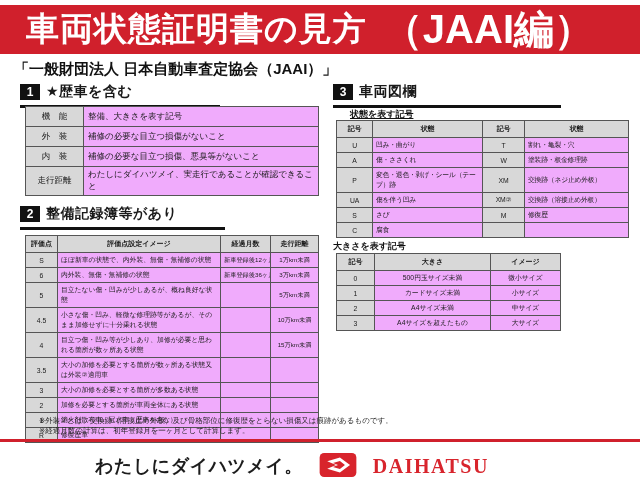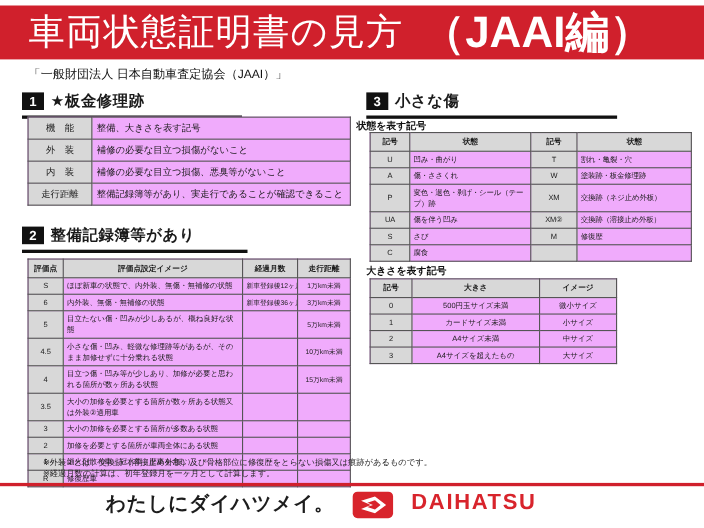--- a/index.html
+++ b/index.html
@@ -6,23 +6,23 @@
   body{
     width:640px;height:480px;position:relative;background:#ffffff;
     font-family:"Liberation Sans","DejaVu Sans",sans-serif;color:#1a1a1a;overflow:hidden;
   }
   
   .band{
     position:absolute;left:0;top:5px;width:640px;height:49px;background:#d0202c;
     color:#fff;display:flex;align-items:center;justify-content:space-between;
     padding:0 46px 0 26px;box-sizing:border-box;
   }
-  .band .t1{font-size:33px;font-weight:normal;letter-spacing:1px;white-space:nowrap;}
+  .band .t1{font-size:33px;font-weight:bold;letter-spacing:1px;white-space:nowrap;}
   .band .t2{font-size:40px;font-weight:bold;white-space:nowrap;}
-  .org{position:absolute;left:26px;top:60px;font-size:11px;font-weight:normal;color:#111;}
+  .org{position:absolute;left:14px;top:60px;font-size:15px;font-weight:bold;color:#111;}
   
   .sec{position:absolute;display:flex;align-items:center;gap:6px;border-bottom:3px solid #111;padding-bottom:4px;box-sizing:border-box;}
   .sec .num{background:#111;color:#fff;font-weight:bold;font-size:12px;width:20px;height:16px;display:flex;align-items:center;justify-content:center;}
   .sec .ttl{font-size:14px;font-weight:bold;letter-spacing:0.5px;}
   #sec1{left:20px;top:83px;width:200px;}
   #sec2{left:20px;top:205px;width:205px;}
   #sec3{left:333px;top:83px;width:228px;}
   
   table{border-collapse:collapse;table-layout:fixed;position:absolute;background:#f0abfc;}
   th,td{border:1px solid #555;padding:2px 4px;vertical-align:middle;color:#1a1a1a;box-sizing:border-box;}
@@ -41,43 +41,43 @@
   #t3{left:336px;top:120px;width:292px;font-size:6.8px;letter-spacing:-0.2px;}
   #t3 th{font-size:7px;padding:3px 2px;}
   #t3 td{height:15px;padding:2px 3px;}
   #t3 td:nth-child(1),#t3 td:nth-child(3){background:#d8d8d8;text-align:center;}
   
   #t4{left:336px;top:253px;width:224px;font-size:6.8px;}
   #t4 th{font-size:7px;padding:3px 2px;}
   #t4 td{height:14px;text-align:center;}
   #t4 td:nth-child(1){background:#d8d8d8;}
   .sublabel{position:absolute;font-size:9px;font-weight:bold;color:#111;}
-  #lbl-state{left:324px;top:108px;}
+  #lbl-state{left:350px;top:108px;text-decoration:underline;}
   #lbl-size{left:333px;top:240px;}
   
   .notes{position:absolute;left:15px;top:416px;font-size:7.5px;line-height:10px;color:#222;margin-left:24px;}
   
   .redline{position:absolute;left:0;top:439px;width:640px;height:3px;background:#d0202c;}
-  .footer{position:absolute;left:0;top:446px;width:584px;height:32px;display:flex;align-items:flex-start;justify-content:center;gap:16px;}
+  .footer{position:absolute;left:0;top:446px;width:584px;height:32px;display:flex;align-items:flex-end;justify-content:center;gap:16px;font-family:Liberation Serif, serif;}
   .slogan{font-size:18px;font-weight:bold;color:#1c1c1c;letter-spacing:0.5px;}
   .dlogo{width:38px;height:26px;display:block;}
   .wordmark{font-size:20px;font-weight:800;color:#d8242c;letter-spacing:1.5px;}
 </style>
 </head>
 <body>
 
 <div class="band">
   <span class="t1">車両状態証明書の見方</span>
   <span class="t2">（JAAI編）</span>
 </div>
 <div class="org">「一般財団法人 日本自動車査定協会（JAAI）」</div>
 
 <div class="sec" id="sec1">
   <span class="num">1</span>
-  <span class="ttl">★板金修理跡</span>
+  <span class="ttl">★歴車を含む</span>
 </div>
 
 <table id="t1">
   <colgroup>
       <col style="width:58px">
       <col style="width:235px">
     </colgroup>
   <tbody>
 
       <tr>
@@ -90,21 +90,21 @@
         <td>補修の必要な目立つ損傷がないこと</td>
       </tr>
 
       <tr>
         <td>内　装</td>
         <td>補修の必要な目立つ損傷、悪臭等がないこと</td>
       </tr>
 
       <tr>
         <td>走行距離</td>
-        <td>整備記録簿等があり、実走行であることが確認できること</td>
+        <td>わたしにダイハツメイ、実走行であることが確認できること</td>
       </tr>
     </tbody>
 </table>
 
 <div class="sec" id="sec2">
   <span class="num">2</span>
   <span class="ttl">整備記録簿等があり</span>
 </div>
 
 <table id="t2">
@@ -192,21 +192,21 @@
         <td>R</td>
         <td>修復歴車</td>
         <td></td>
         <td></td>
       </tr>
     </tbody>
 </table>
 
 <div class="sec" id="sec3">
   <span class="num">3</span>
-  <span class="ttl">小さな傷</span>
+  <span class="ttl">車両図欄</span>
 </div>
 
 <div class="sublabel" id="lbl-state">状態を表す記号</div>
 
 <table id="t3">
   <colgroup>
       <col style="width:36px">
       <col style="width:110px">
       <col style="width:42px">
       <col style="width:104px">

